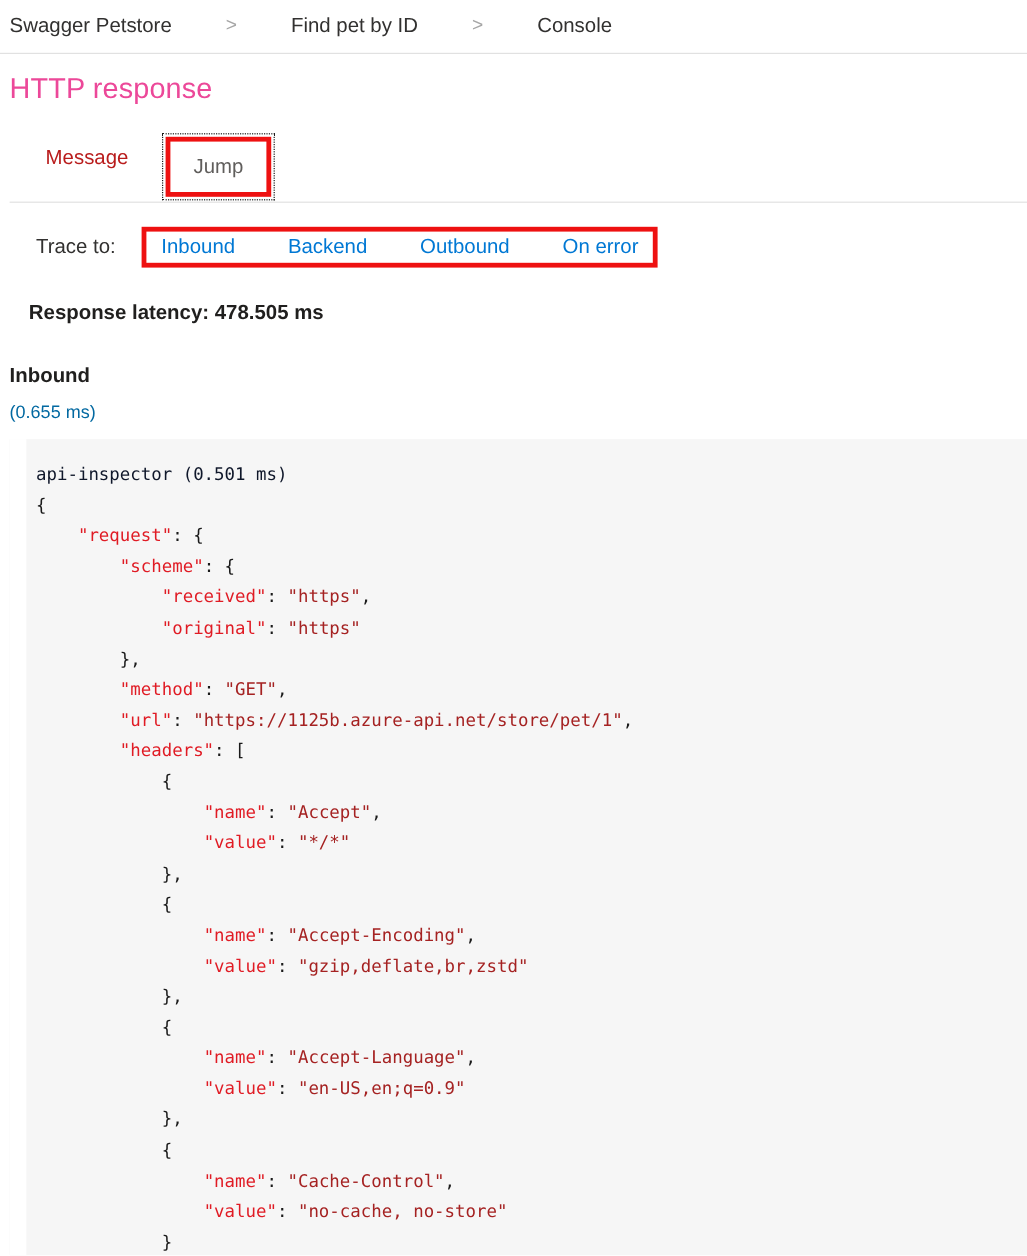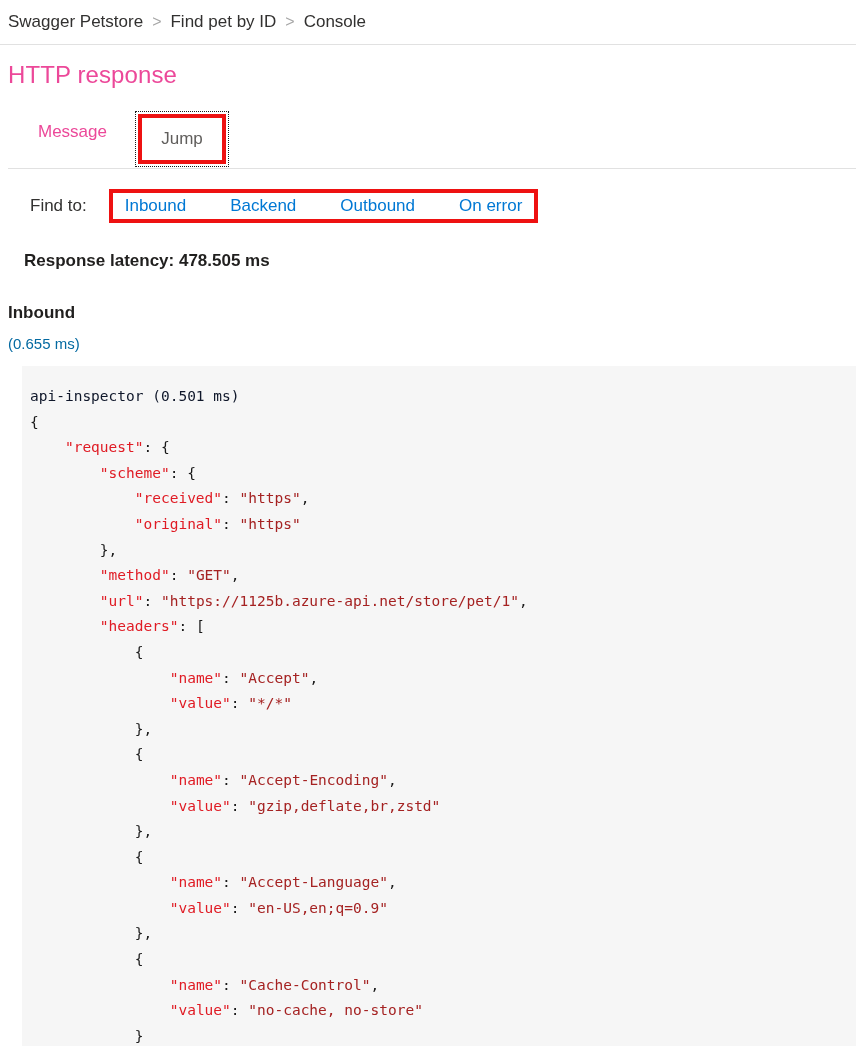--- a/index.html
+++ b/index.html
@@ -20,20 +20,21 @@
   .breadcrumb {
     height: 45px;
     box-sizing: border-box;
     display: flex;
     align-items: center;
     padding-left: 8px;
     border-bottom: 1px solid #e1e1e1;
     font-size: 17px;
     color: #323130;
     white-space: nowrap;
+    gap: 36px;
   }
   .crumb { color: #323130; }
   .crumb-sep {
     color: #a6a6a6;
     margin: 0 9px;
     font-size: 16px;
   }
 
   
   .page-title {
@@ -60,21 +61,21 @@
   }
   .tabs {
     display: flex;
     align-items: flex-start;
     height: 100%;
     padding-left: 22px;
     box-sizing: border-box;
   }
   .tab {
     font-size: 17px;
-    color: #ec4899;
+    color: #b91c1c;
     padding: 10px 16px 0 16px;
     cursor: pointer;
     background: none;
     border: none;
     font-family: inherit;
     line-height: 22px;
   }
   .tab-trace-wrap {
     position: relative;
     margin-left: 12px;
@@ -213,21 +214,21 @@
     <div class="tab-trace-wrap">
       <div class="tab-focus-ring"></div>
       <div class="tab-red-box"></div>
       <div class="tab-trace-label">Jump</div>
     </div>
   </div>
   <div class="tabstrip-rule"></div>
 </div>
 
 <div class="jumpto-row">
-  <span class="jumpto-label">Find to:</span>
+  <span class="jumpto-label">Trace to:</span>
   <div class="jumpto-box">
     <a class="jump-link">Inbound</a>
     <a class="jump-link">Backend</a>
     <a class="jump-link">Outbound</a>
     <a class="jump-link">On error</a>
   </div>
 </div>
 
 <div class="latency">Response latency: 478.505 ms</div>
 

